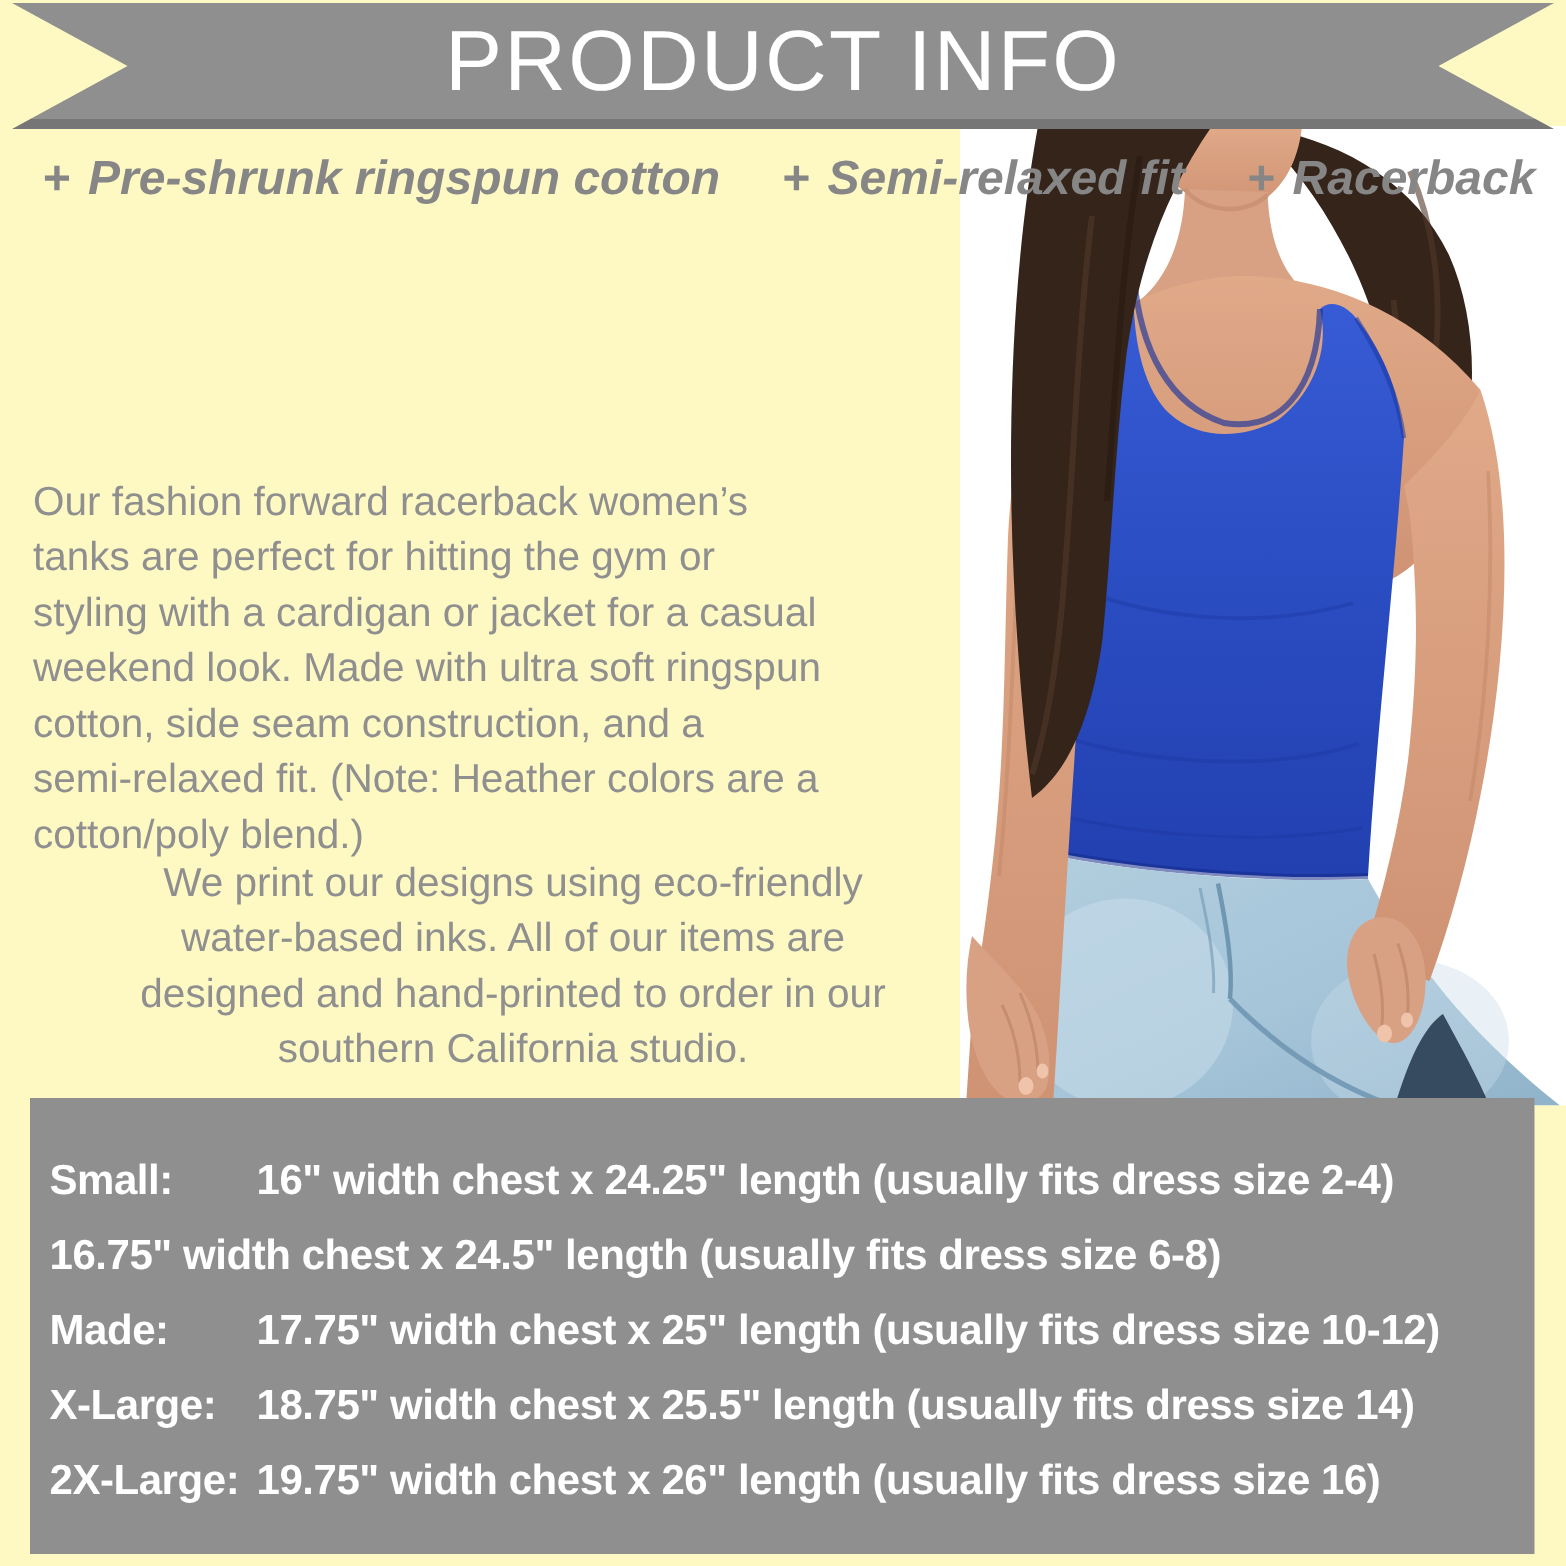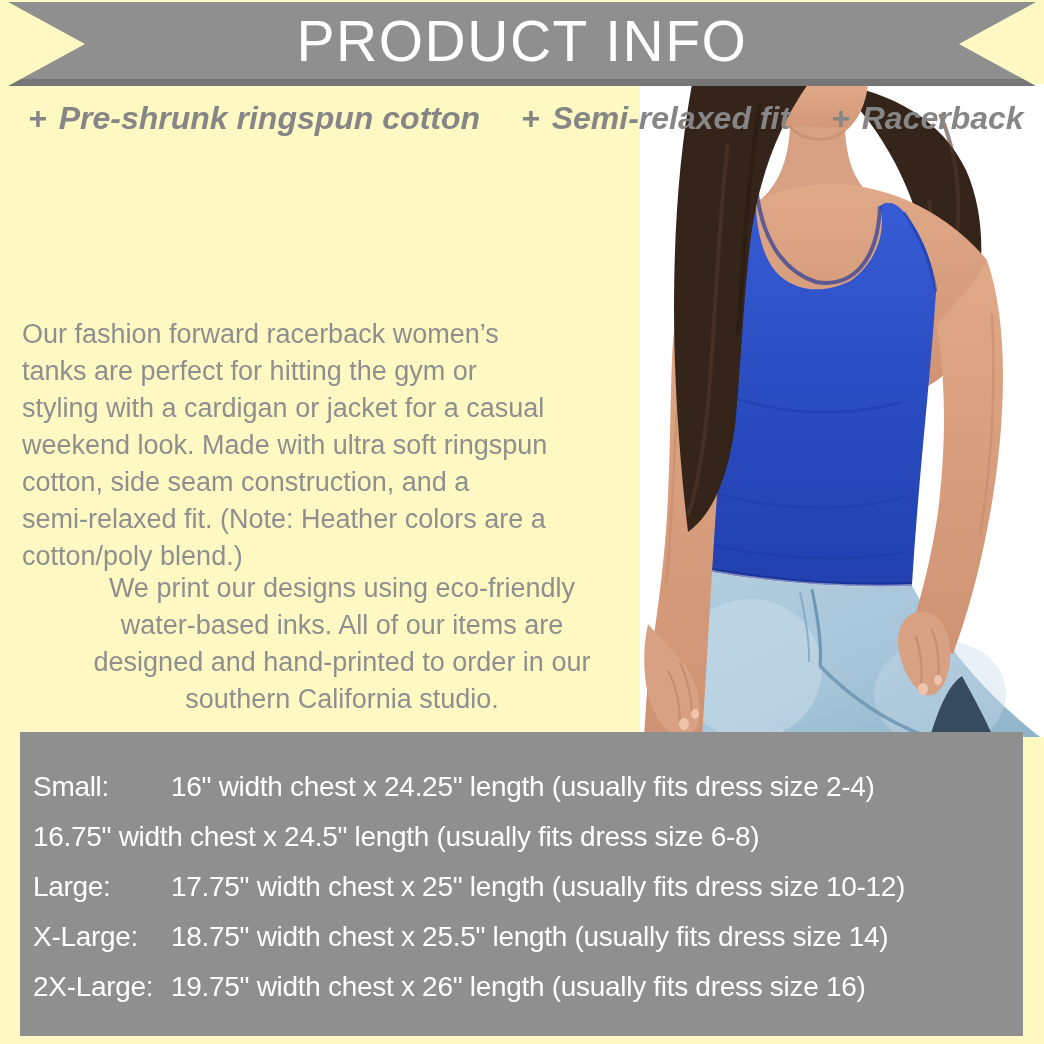--- a/index.html
+++ b/index.html
@@ -72,20 +72,21 @@
   }
 
   
   .size-box {
     position: absolute;
     left: 20px; top: 732px;
     width: 1003px; height: 304px;
     background: #8f8f8f;
     padding: 30px 23px 0 13px;
     z-index: 4;
+    font-weight: bold;
   }
   .size-row {
     display: flex;
     height: 50px;
     align-items: center;
     color: #ffffff;
     font-size: 28px;
     letter-spacing: -0.3px;
     white-space: nowrap;
   }
@@ -219,21 +220,21 @@
 
   <div class="size-box">
     <div class="size-row">
       <span class="size-label">Small:</span>
       <span class="size-details">16" width chest x 24.25" length (usually fits dress size 2-4)</span>
     </div>
     <div class="size-row">
       <span class="size-details">16.75" width chest x 24.5" length (usually fits dress size 6-8)</span>
     </div>
     <div class="size-row">
-      <span class="size-label">Large:</span>
+      <span class="size-label">Made:</span>
       <span class="size-details">17.75" width chest x 25" length (usually fits dress size 10-12)</span>
     </div>
     <div class="size-row">
       <span class="size-label">X-Large:</span>
       <span class="size-details">18.75" width chest x 25.5" length (usually fits dress size 14)</span>
     </div>
     <div class="size-row">
       <span class="size-label">2X-Large:</span>
       <span class="size-details">19.75" width chest x 26" length (usually fits dress size 16)</span>
     </div>

